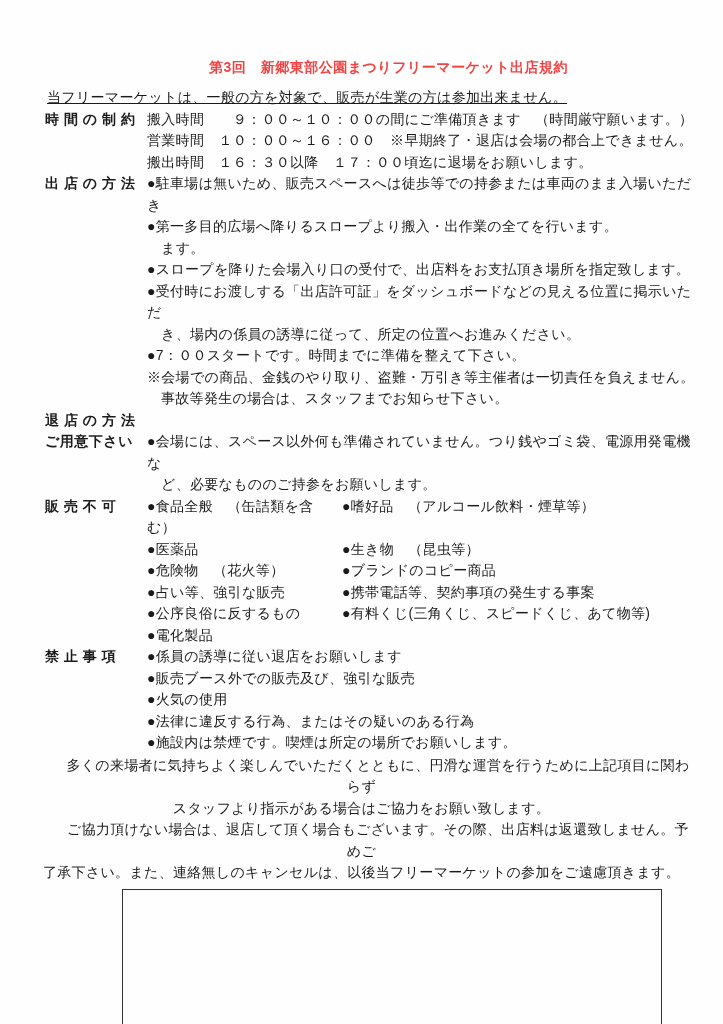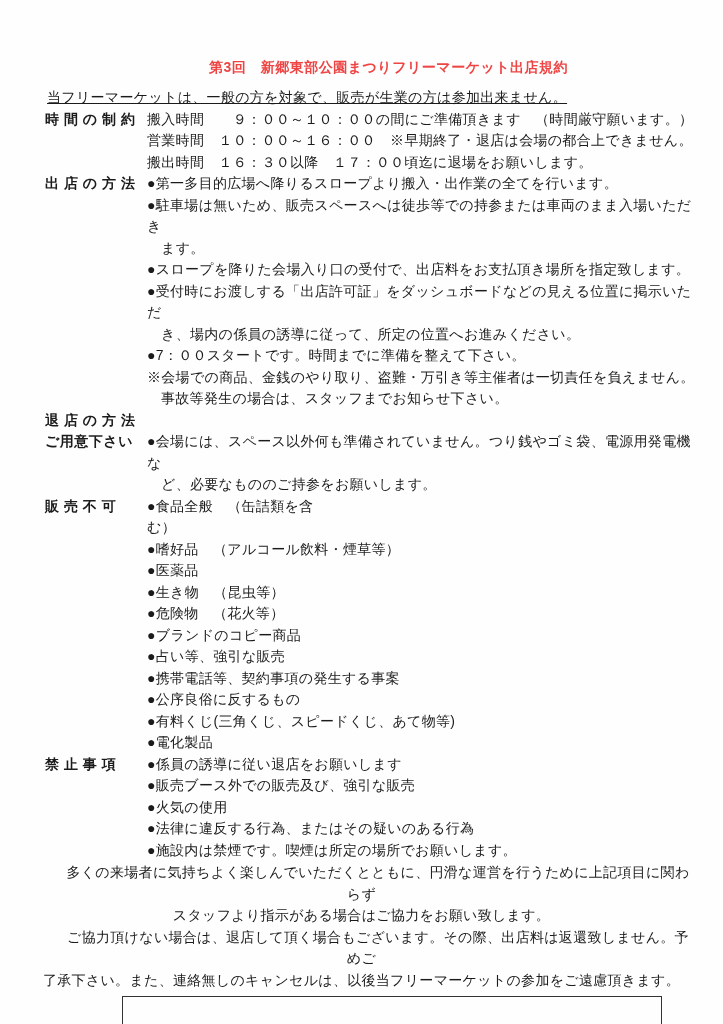--- a/index.html
+++ b/index.html
@@ -32,21 +32,21 @@
     flex:none;
     width:102px;
     margin-left:17px;
     font-weight:bold;
     letter-spacing:0.5px;
     white-space:nowrap;
   }
   .sec-content { flex:1; min-width:0; }
   .line { min-height:21.5px; }
   .line.cont { padding-left:14px; }
-  .prow { display:flex;flex-direction:column; }
+  .prow { display:flex; }
   .pleft { flex:none; width:195px; }
   .pright { flex:1; }
   .closing { margin-top:1px;text-align:center; }
   .closing .pline { min-height:21.5px; }
   .closing .pline.pindent { text-indent:33px; }
   .info-box {
     position:relative;
     margin:5px 0 0 94px;
     width:540px;
     height:140px;
@@ -72,22 +72,22 @@
     <div class="sec-content">
       <div class="line">搬入時間　　９：００～１０：００の間にご準備頂きます　（時間厳守願います。）</div>
       <div class="line">営業時間　１０：００～１６：００　※早期終了・退店は会場の都合上できません。</div>
       <div class="line">搬出時間　１６：３０以降　１７：００頃迄に退場をお願いします。</div>
     </div>
   </div>
 
   <div class="section">
     <div class="sec-label">出 店 の 方 法</div>
     <div class="sec-content">
+      <div class="line">●駐車場は無いため、販売スペースへは徒歩等での持参または車両のまま入場いただき</div>
       <div class="line">●第一多目的広場へ降りるスロープより搬入・出作業の全てを行います。</div>
-      <div class="line">●駐車場は無いため、販売スペースへは徒歩等での持参または車両のまま入場いただき</div>
       <div class="line cont">ます。</div>
       <div class="line">●スロープを降りた会場入り口の受付で、出店料をお支払頂き場所を指定致します。</div>
       <div class="line">●受付時にお渡しする「出店許可証」をダッシュボードなどの見える位置に掲示いただ</div>
       <div class="line cont">き、場内の係員の誘導に従って、所定の位置へお進みください。</div>
       <div class="line">●7：００スタートです。時間までに準備を整えて下さい。</div>
       <div class="line">※会場での商品、金銭のやり取り、盗難・万引き等主催者は一切責任を負えません。</div>
       <div class="line cont">事故等発生の場合は、スタッフまでお知らせ下さい。</div>
     </div>
   </div>
 

